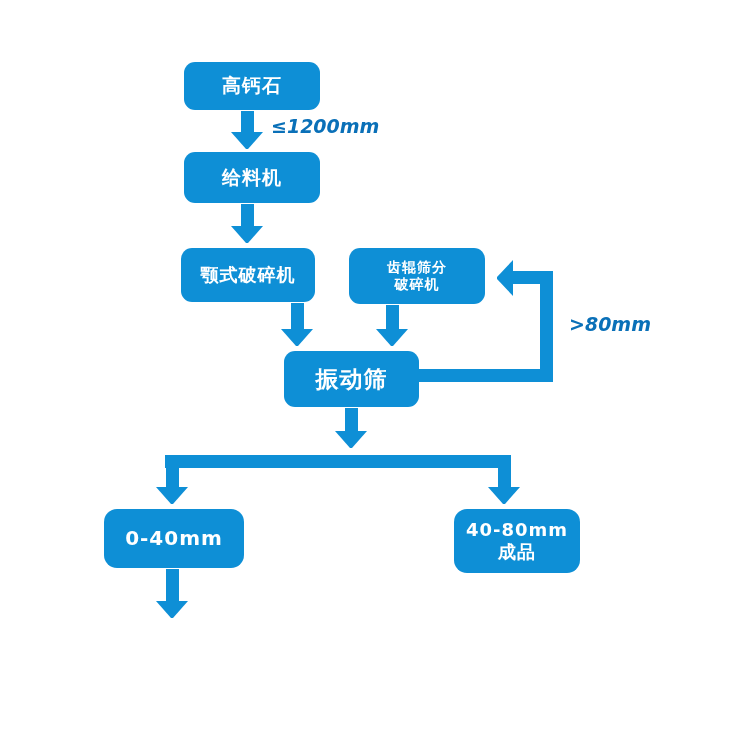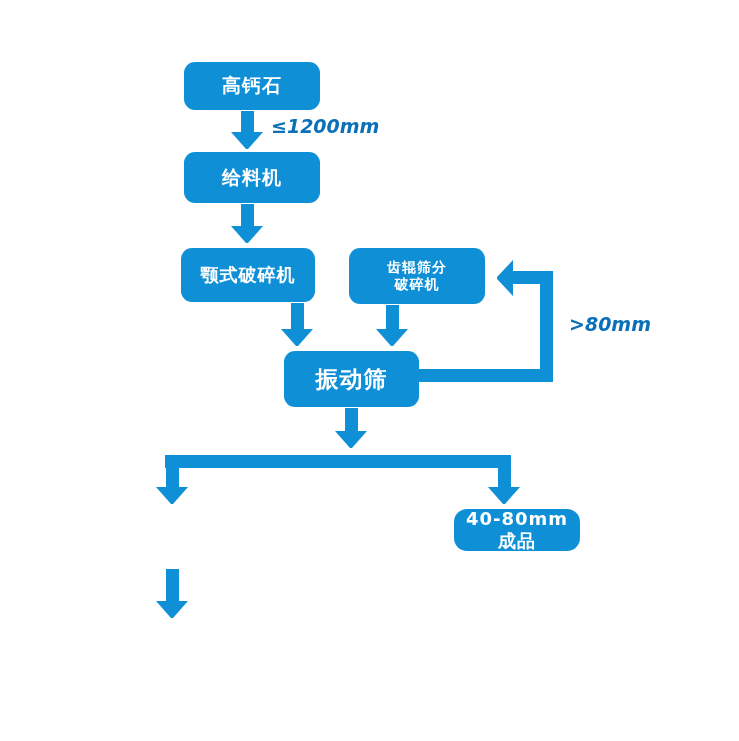--- a/index.html
+++ b/index.html
@@ -31,21 +31,21 @@
     white-space: pre-line;
     letter-spacing: 1px;
     line-height: 1.25;
   }
   .n1 { left: 182px; top: 60px;  width: 136px; height: 48px; font-size: 19px; }
   .n2 { left: 182px; top: 150px; width: 136px; height: 51px; font-size: 19px; }
   .n3 { left: 179px; top: 246px; width: 134px; height: 54px; font-size: 18px; }
   .n4 { left: 347px; top: 246px; width: 136px; height: 56px; font-size: 14px; }
   .n5 { left: 282px; top: 349px; width: 135px; height: 56px; font-size: 23px; }
   .n6 { left: 102px; top: 507px; width: 140px; height: 59px; font-size: 20px; border-radius: 13px; }
-  .n7 { left: 452px; top: 507px; width: 126px; height: 42px; font-size: 18px; border-radius: 13px; }
+  .n7 { left: 452px; top: 507px; width: 126px; height: 64px; font-size: 18px; border-radius: 13px; }
   .n8 { left: 90px;  top: 622px; width: 177px; height: 60px; font-size: 20px; border-radius: 13px; }
 
   
   .varrow {
     position: absolute;
     width: 30px;
     display: flex;
     flex-direction: column;
     align-items: center;
   }
@@ -103,20 +103,21 @@
 <body>
 
 <div class="canvas">
 
   <div class="node n1">高钙石</div>
   <div class="node n3">颚式破碎机</div>
   <div class="node n2">给料机</div>
   <div class="node n4">齿辊筛分
 破碎机</div>
   <div class="node n5">振动筛</div>
+  <div class="node n6">0-40mm</div>
   <div class="node n7">40-80mm
 成品</div>
 
   <div class="varrow a1">
     <div class="shaft"></div>
     <div class="head-down"></div>
   </div>
   <div class="varrow a2">
     <div class="shaft"></div>
     <div class="head-down"></div>

